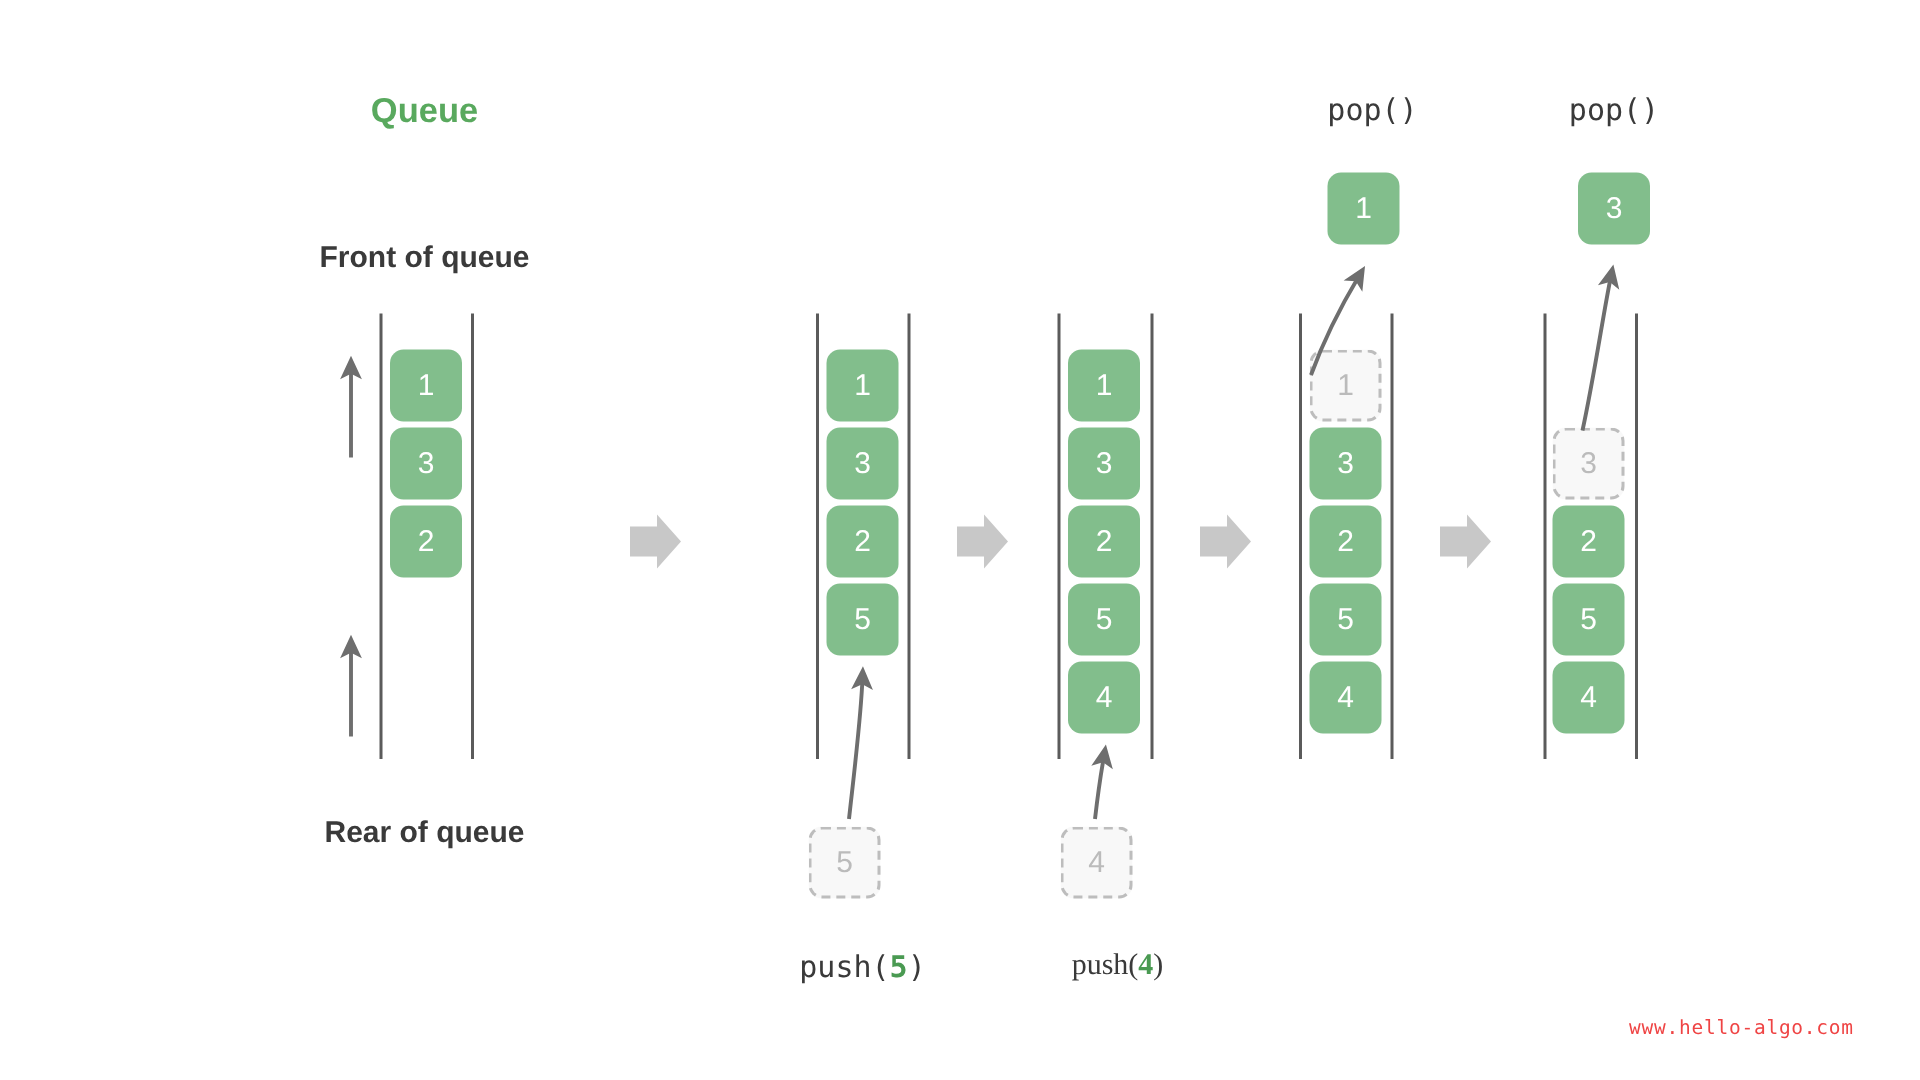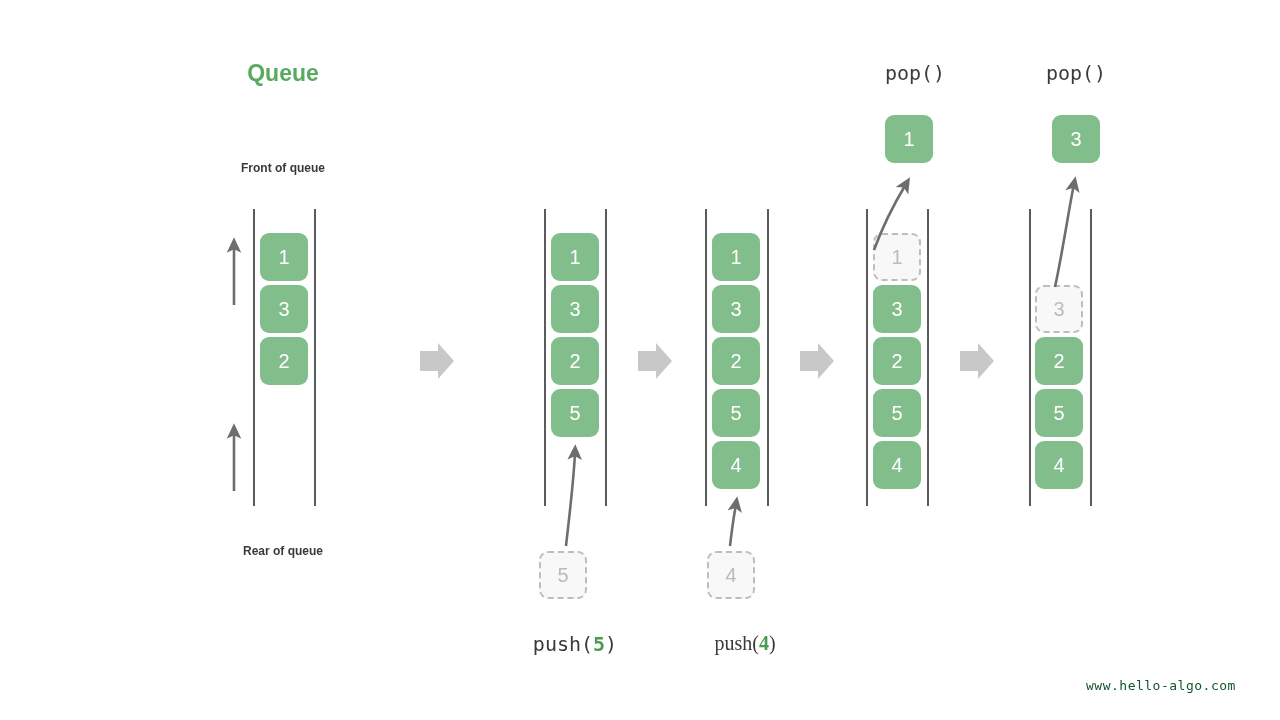--- a/index.html
+++ b/index.html
@@ -27,21 +27,21 @@
   .title {
     position: absolute;
     font-size: 23px;
     font-weight: bold;
     color: #59a95e;
     white-space: nowrap;
     transform: translateX(-50%);
   }
   .hdr-label {
     position: absolute;
-    font-size: 12px;
+    font-size: 20px;
     font-weight: bold;
     color: #3a3a3a;
     white-space: nowrap;
     transform: translateX(-50%);
   }
   .side-label {
     position: absolute;
     text-align: center;
     white-space: nowrap;
     transform: translateX(-50%);
@@ -69,21 +69,21 @@
     letter-spacing: 0px;
   }
   .op-label .arg {
     color: #4a9a52;
     font-weight: bold;
   }
   .watermark {
     position: absolute;
     font-family: "DejaVu Sans Mono", "Liberation Mono", monospace;
     font-size: 13px;
-    color: #14532d;
+    color: #ef4444;
     white-space: nowrap;
     letter-spacing: 0.5px;
   }
 
   
   .rail {
     position: absolute;
     width: 1.6px;
     background: #5b5b5b;
   }

